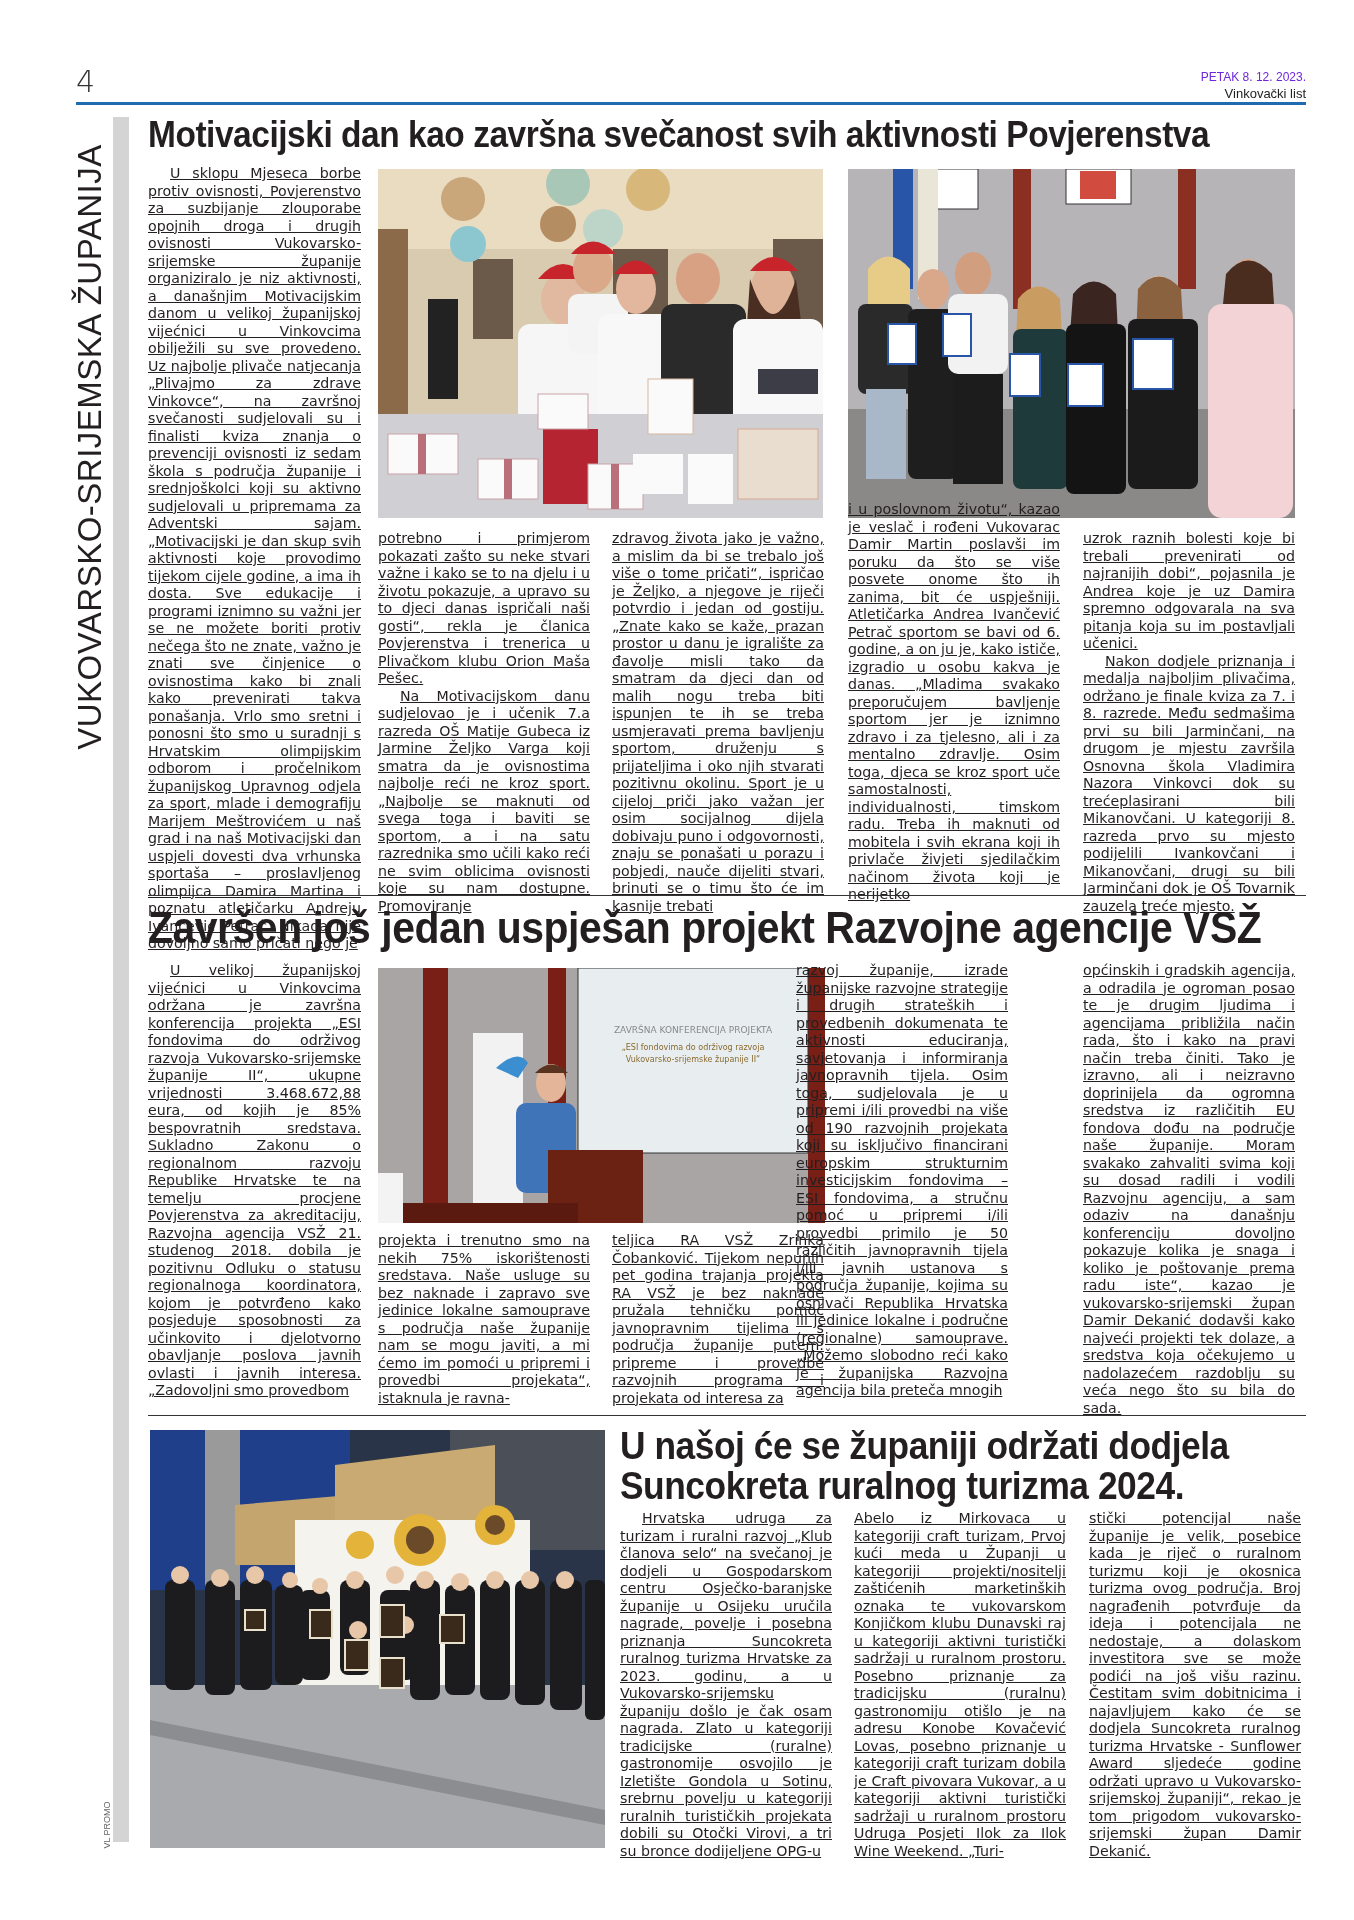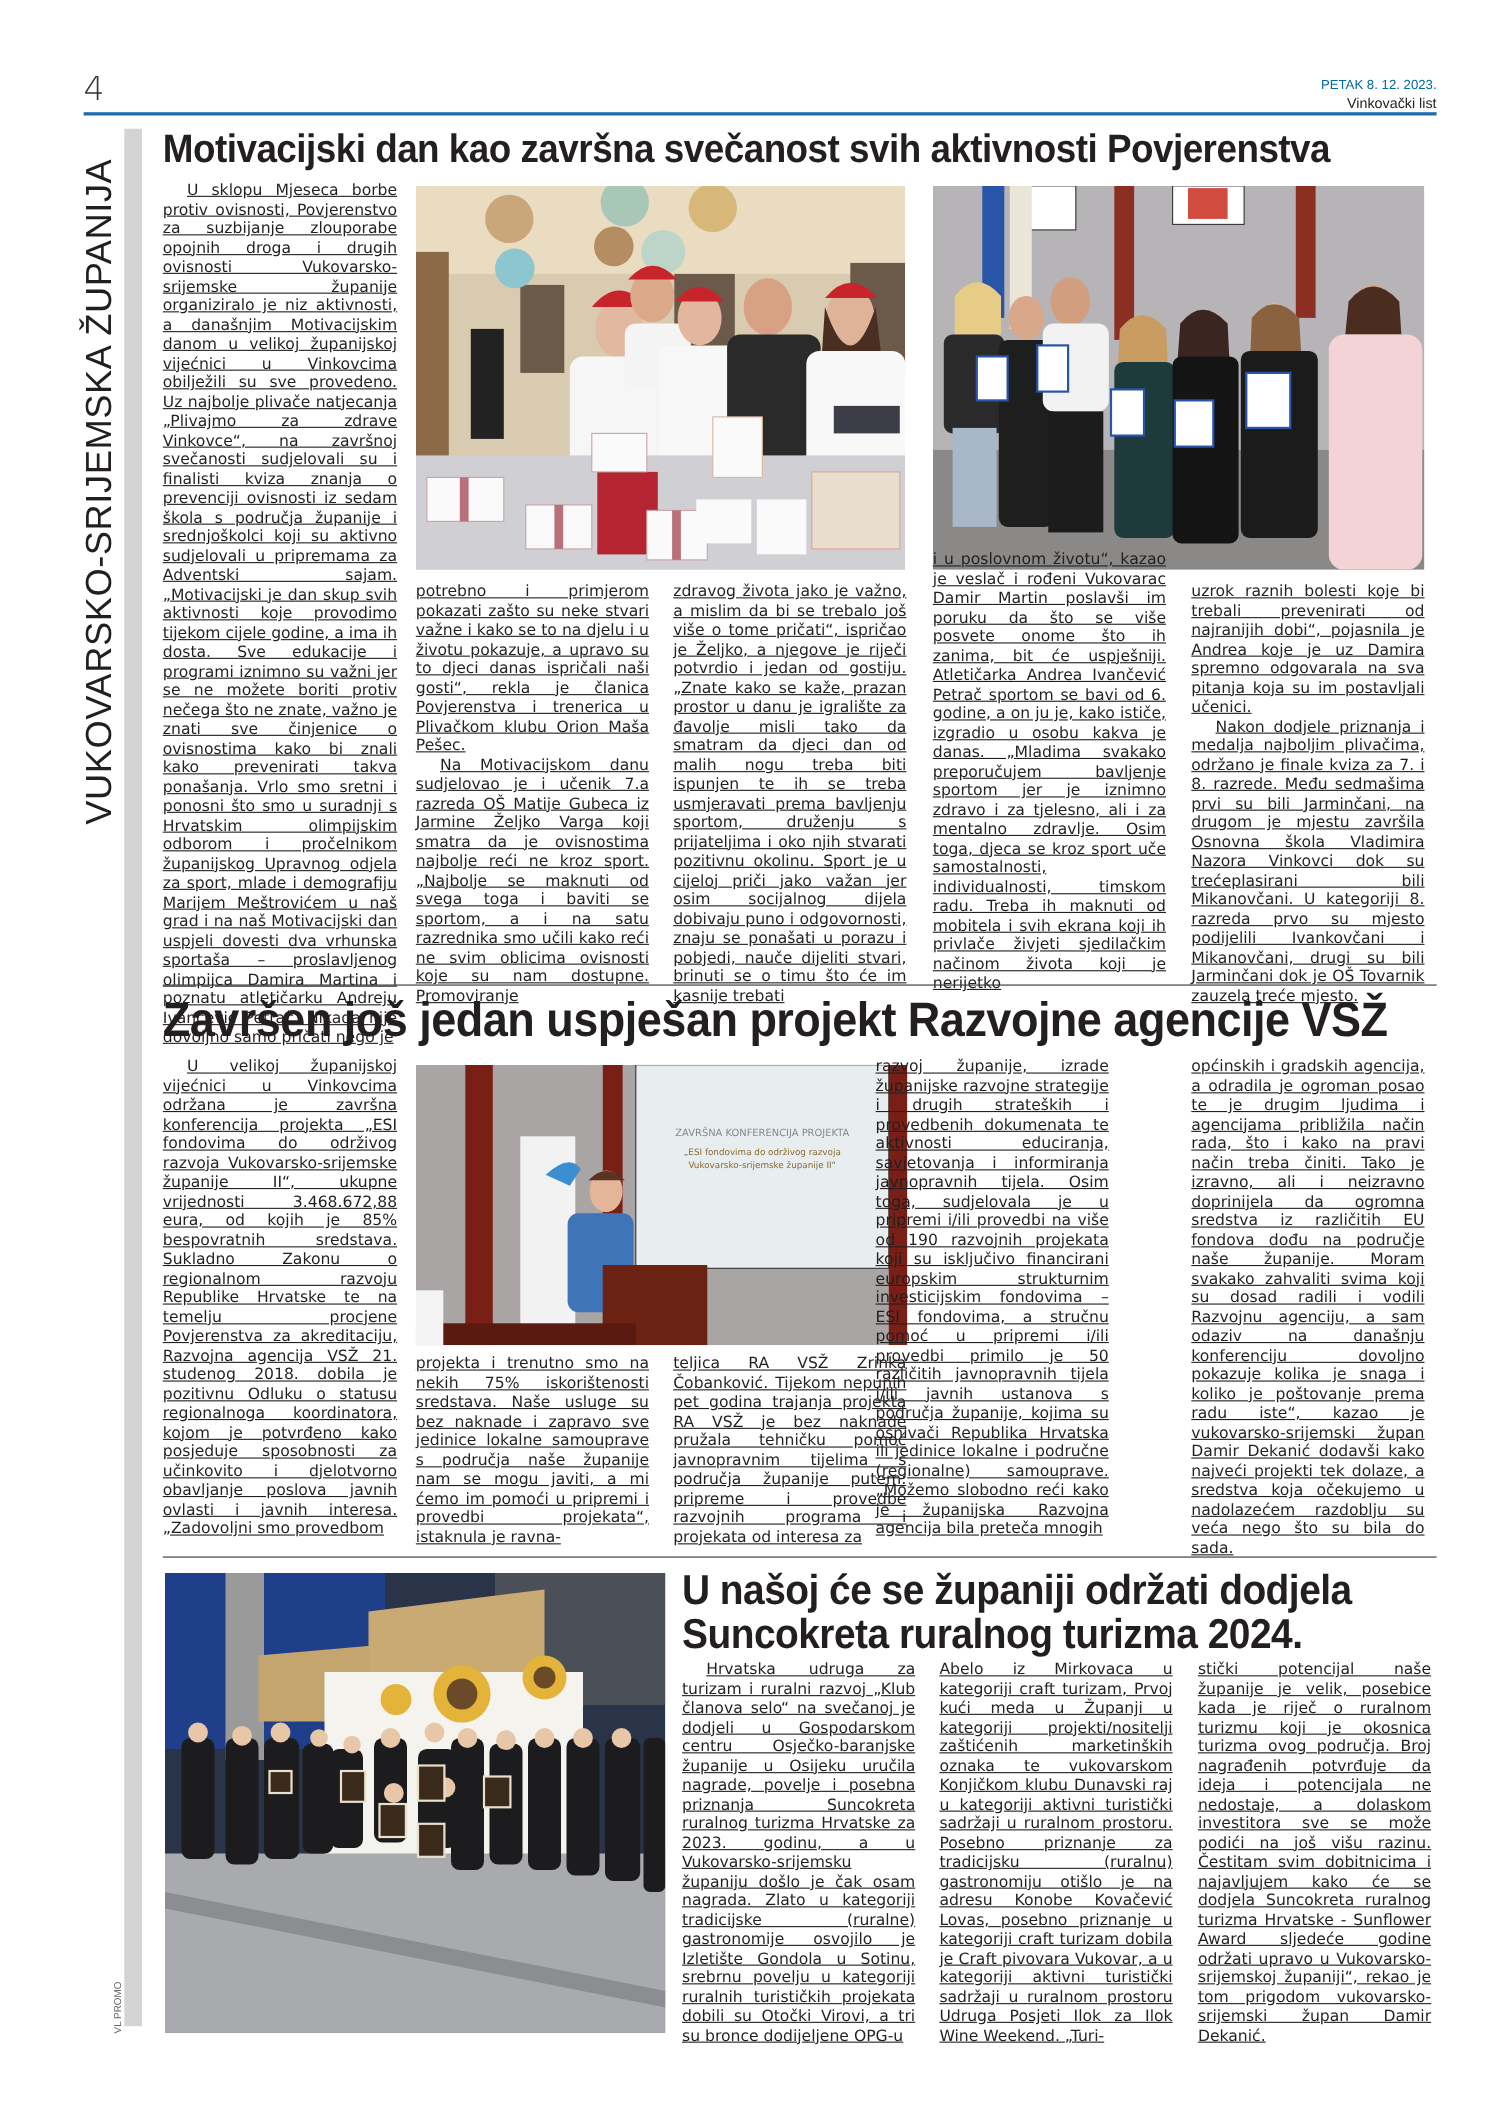--- a/index.html
+++ b/index.html
@@ -2,21 +2,21 @@
 <html><head>
 <meta charset="utf-8">
 <style>
   html, body { margin: 0; padding: 0; background: #ffffff; }
   body { width: 1354px; height: 1920px; position: relative; overflow: hidden;
          font-family: "Liberation Sans", "DejaVu Sans", sans-serif; color: #231f20; }
 
   
   .page-num { position: absolute; left: 76px; top: 64px; font-size: 30px; font-weight: 300;
               font-family: "DejaVu Sans", sans-serif; color: #333; letter-spacing: -1px; }
-  .date { position: absolute; right: 48px; top: 70px; font-size: 12px; color: #0369a1; text-align: right; }
+  .date { position: absolute; right: 48px; top: 70px; font-size: 12px; color: #6d28d9; text-align: right; }
   .paper { position: absolute; right: 48px; top: 86px; font-size: 13px; color: #222; text-align: right; }
   .topline { position: absolute; left: 76px; right: 48px; top: 102px; height: 3px; background: #1e6bb0; }
 
   
   .side-bar { position: absolute; left: 113px; top: 117px; width: 16px; height: 1725px; background: #d4d4d4; }
   .side-label { position: absolute; left: 70px; top: 117px; width: 40px; height: 660px;
                 display: flex; align-items: center; justify-content: center; }
   .side-label span { display: block; transform: rotate(-90deg); white-space: nowrap;
                      font-size: 33px; letter-spacing: 0.5px; color: #231f20; font-weight: 400; }
   .promo { position: absolute; left: 100px; top: 1790px; width: 14px; height: 70px;

